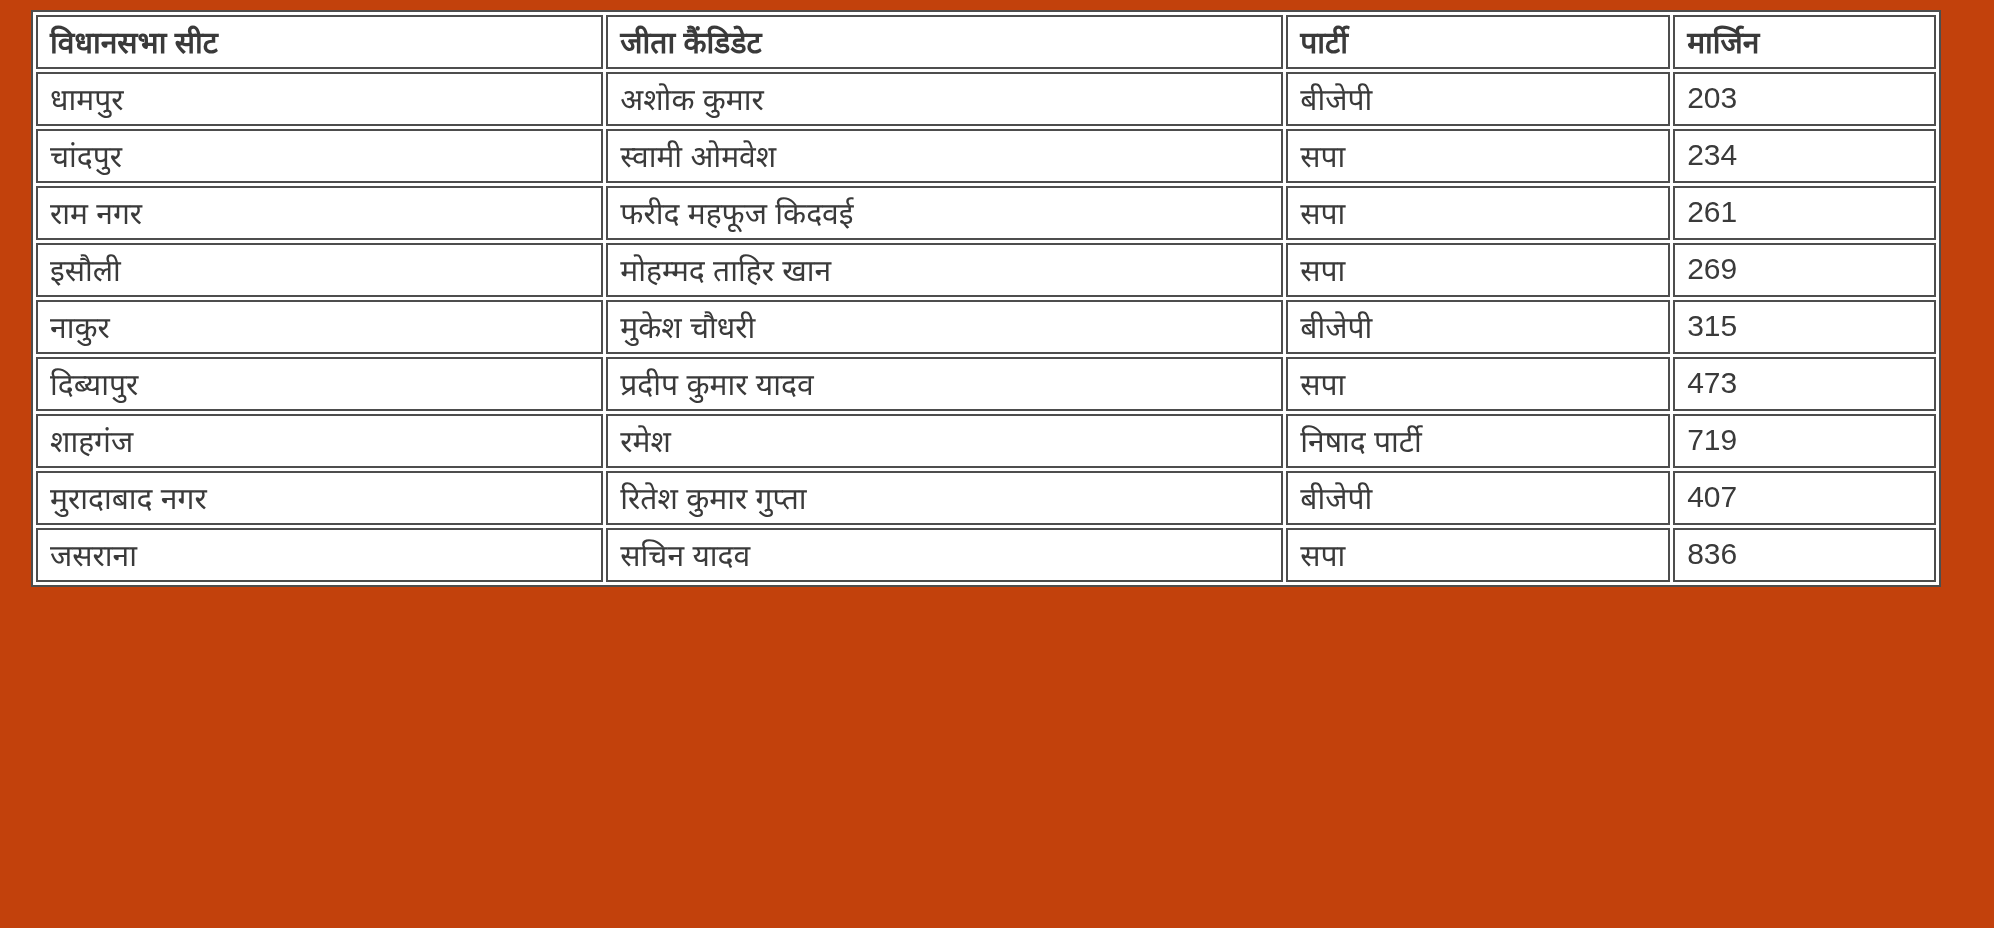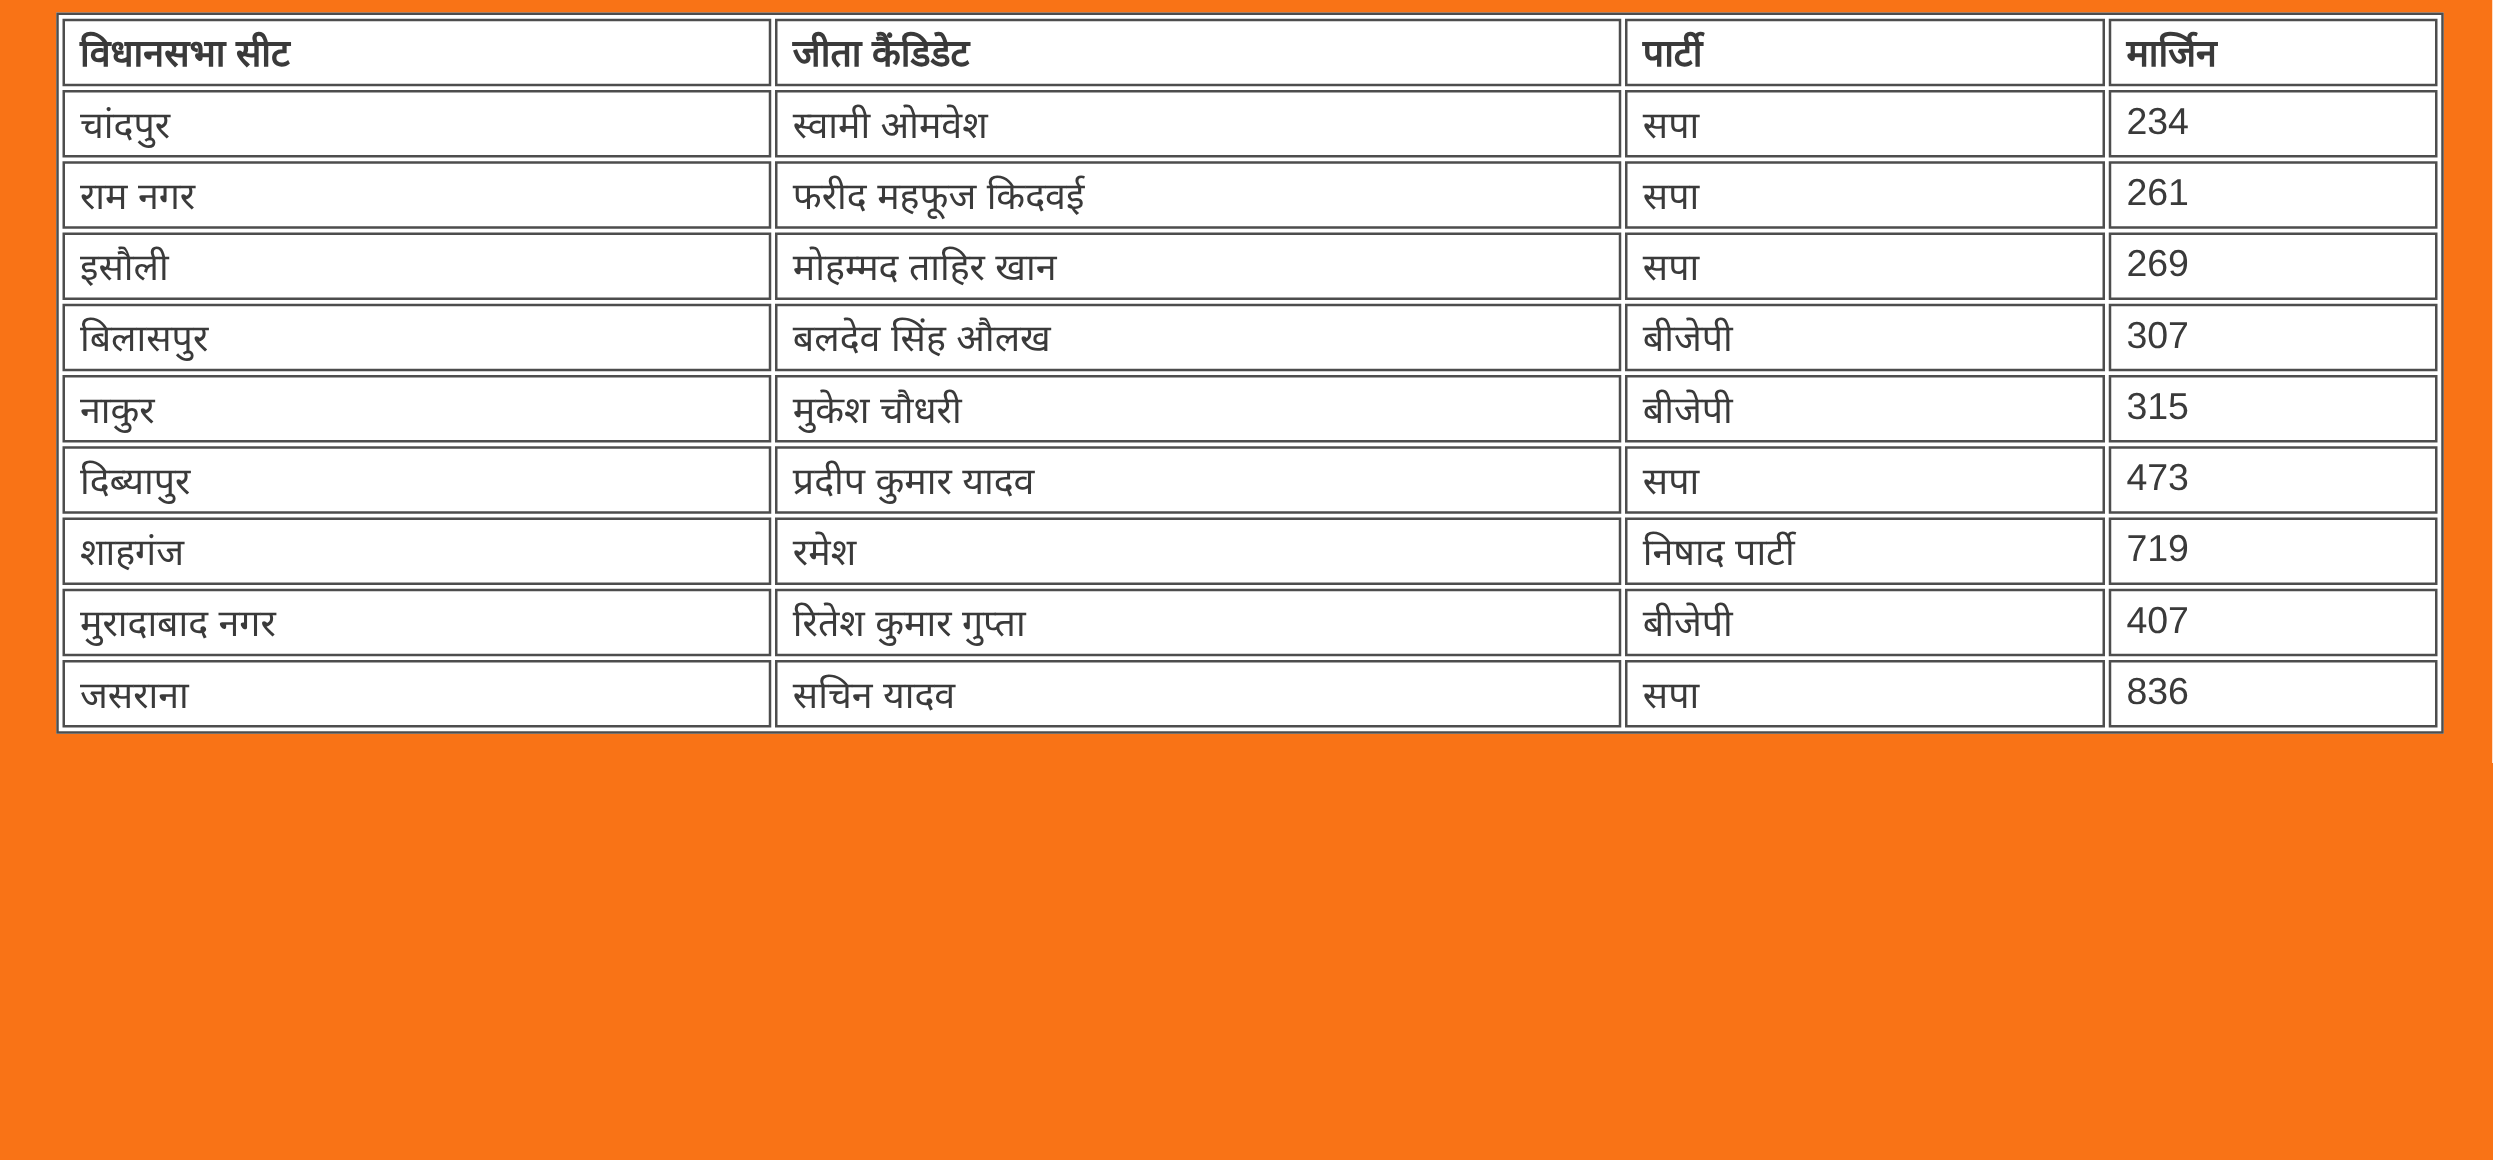--- a/index.html
+++ b/index.html
@@ -4,23 +4,23 @@
 <style>
   html, body {
     margin: 0;
     padding: 0;
     background: #ffffff;
     font-family: "Liberation Sans", "DejaVu Sans", sans-serif;
   }
   .page {
     width: 1994px;
     height: 928px;
-    background: #f97316;
+    background: #c2410c;
     box-sizing: border-box;
-    padding: 10px 0 0 45px;
+    padding: 10px 0 0 31px;
   }
   table.results {
     border-collapse: separate;
     border-spacing: 3px;
     border: 2px solid #4d4d4d;
     width: 1910px;
     table-layout: fixed;
     background: #ffffff;
   }
   col.c-seat      { width: 30%; }
@@ -60,42 +60,42 @@
     <thead>
       <tr>
         <th>विधानसभा सीट</th>
         <th>जीता कैंडिडेट</th>
         <th>पार्टी</th>
         <th>मार्जिन</th>
       </tr>
     </thead>
     <tbody>
       <tr>
+        <td>धामपुर</td>
+        <td>अशोक कुमार</td>
+        <td>बीजेपी</td>
+        <td>203</td>
+      </tr>
+      <tr>
         <td>चांदपुर</td>
         <td>स्वामी ओमवेश</td>
         <td>सपा</td>
         <td>234</td>
       </tr>
       <tr>
         <td>राम नगर</td>
         <td>फरीद महफूज किदवई</td>
         <td>सपा</td>
         <td>261</td>
       </tr>
       <tr>
         <td>इसौली</td>
         <td>मोहम्मद ताहिर खान</td>
         <td>सपा</td>
         <td>269</td>
-      </tr>
-      <tr>
-        <td>बिलासपुर</td>
-        <td>बलदेव सिंह औलख</td>
-        <td>बीजेपी</td>
-        <td>307</td>
       </tr>
       <tr>
         <td>नाकुर</td>
         <td>मुकेश चौधरी</td>
         <td>बीजेपी</td>
         <td>315</td>
       </tr>
       <tr>
         <td>दिब्यापुर</td>
         <td>प्रदीप कुमार यादव</td>

